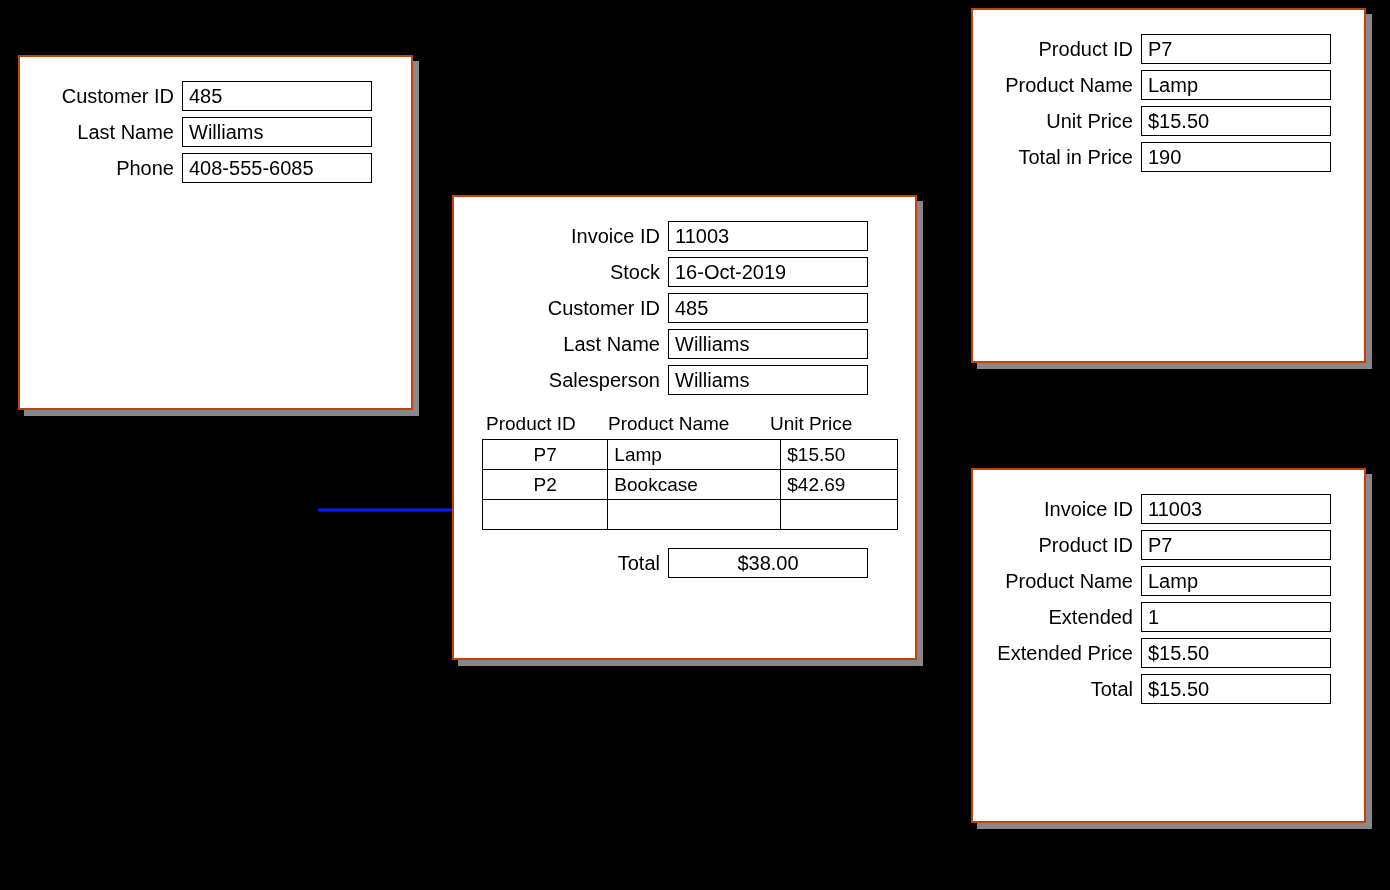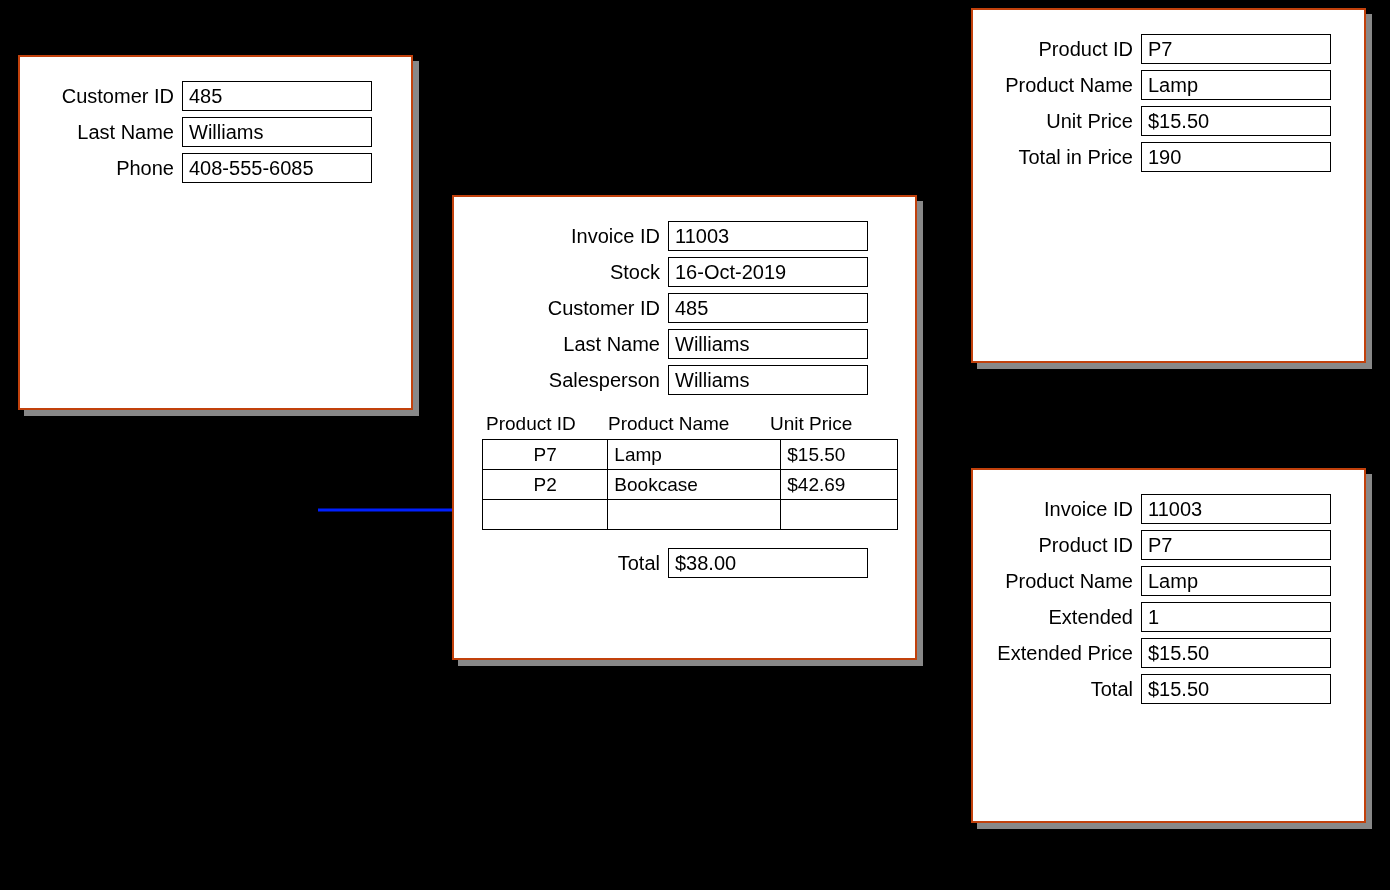--- a/index.html
+++ b/index.html
@@ -77,21 +77,21 @@
     height: 30px;
     padding: 0 6px;
     font-size: 19px;
   }
   table.lines td.c-pid { width: 116px; text-align: center;}
   table.lines td.c-pname { width: 160px; }
   table.lines td.c-up { width: 108px; }
 
   .total-row { margin-top: 18px; }
   .total-row .lbl { width: 278px; }
-  .total-row .fld { width: 122px; }
+  .total-row .fld { width: 122px; text-align: center; }
 
   svg.connectors {
     position: absolute;
     left: 0; top: 0;
     width: 1390px; height: 890px;
     pointer-events: none;
   }
 </style>
 </head>
 <body>

